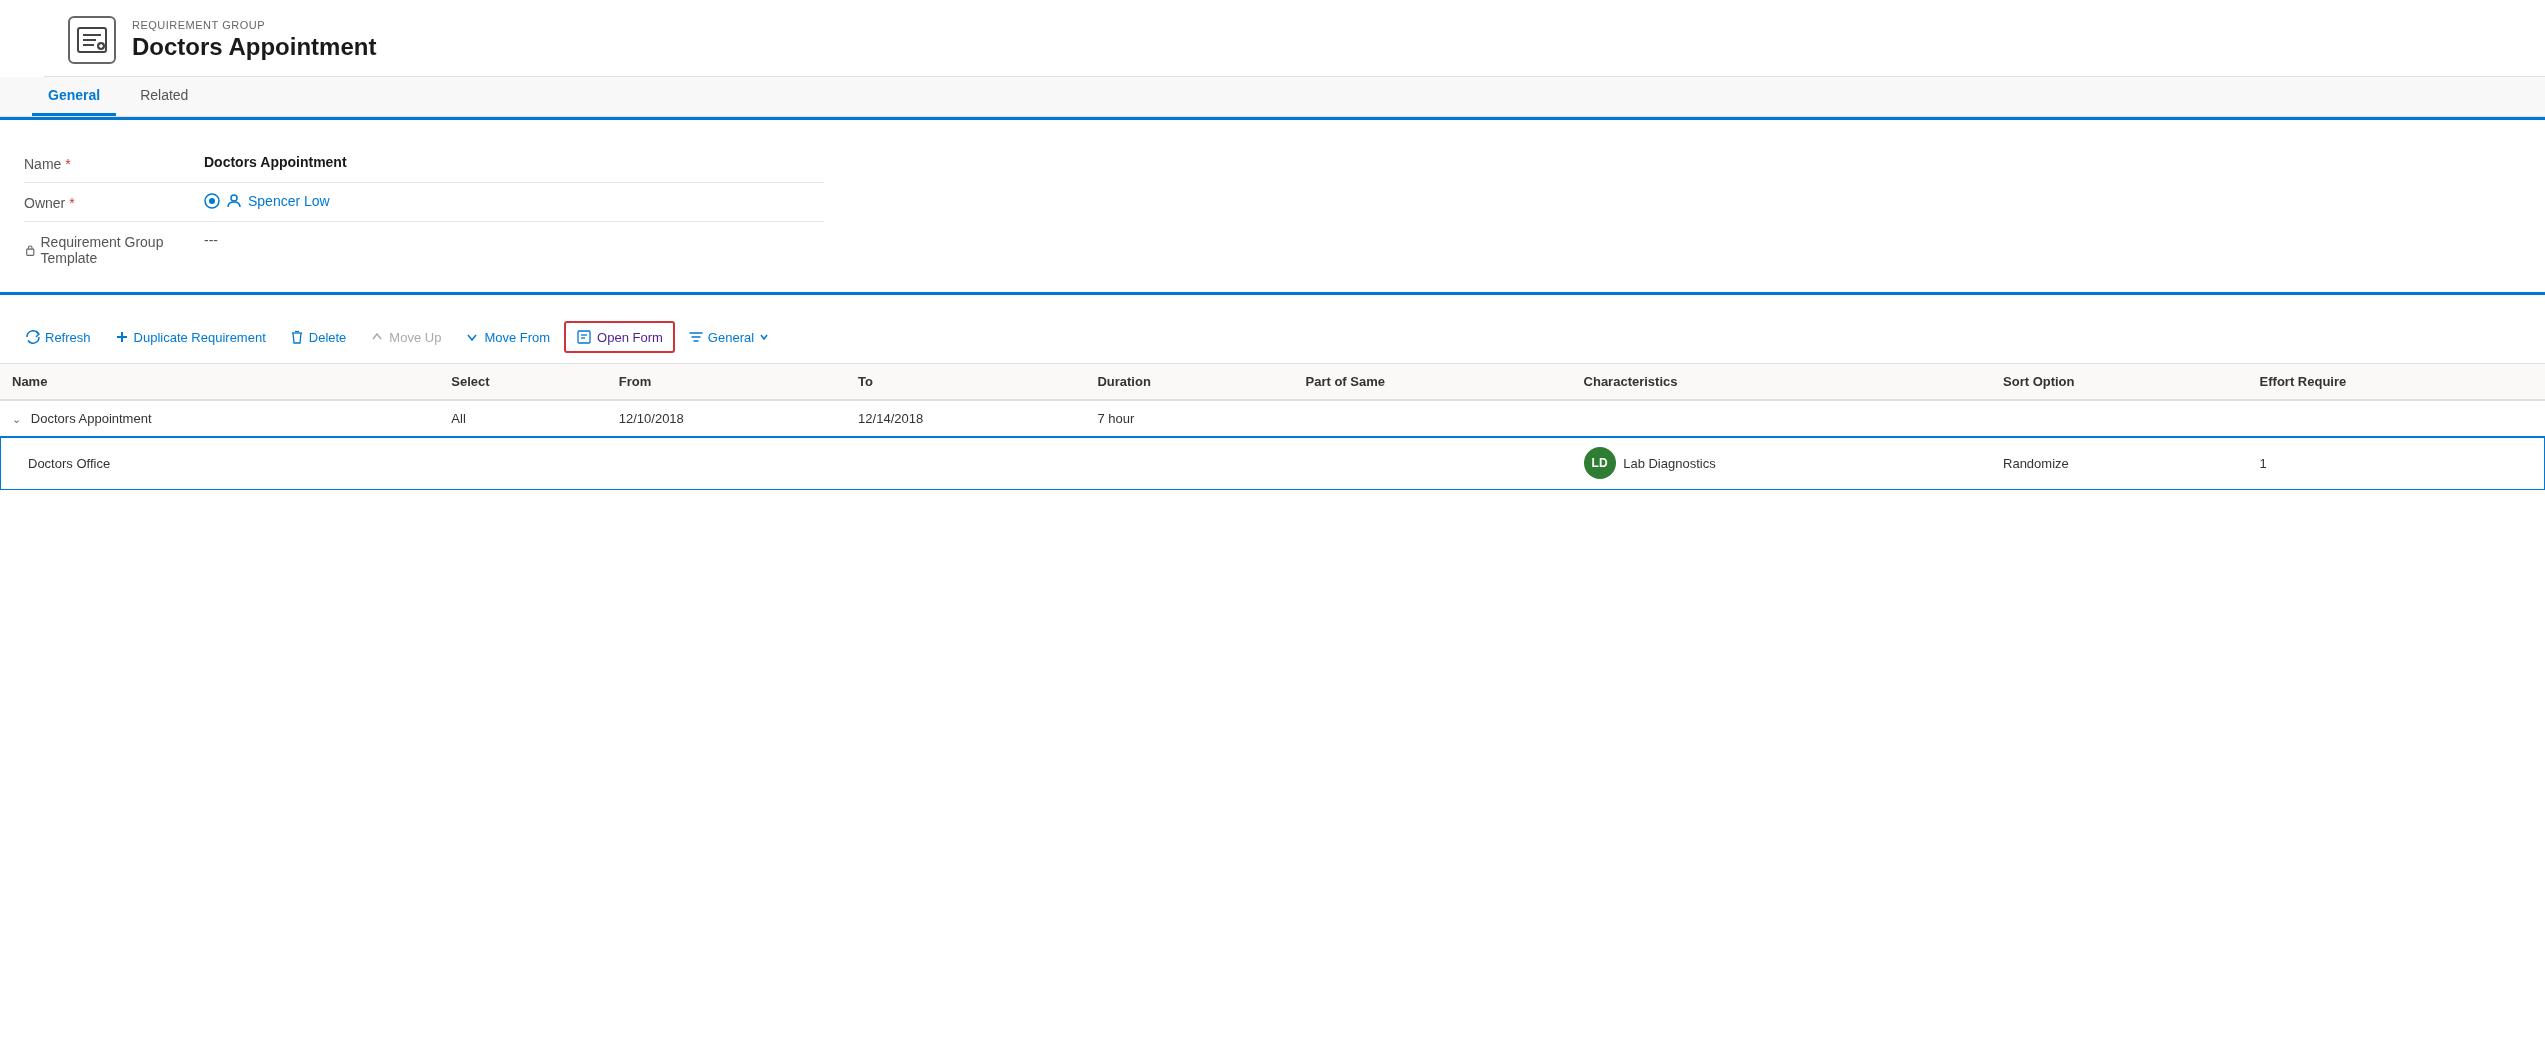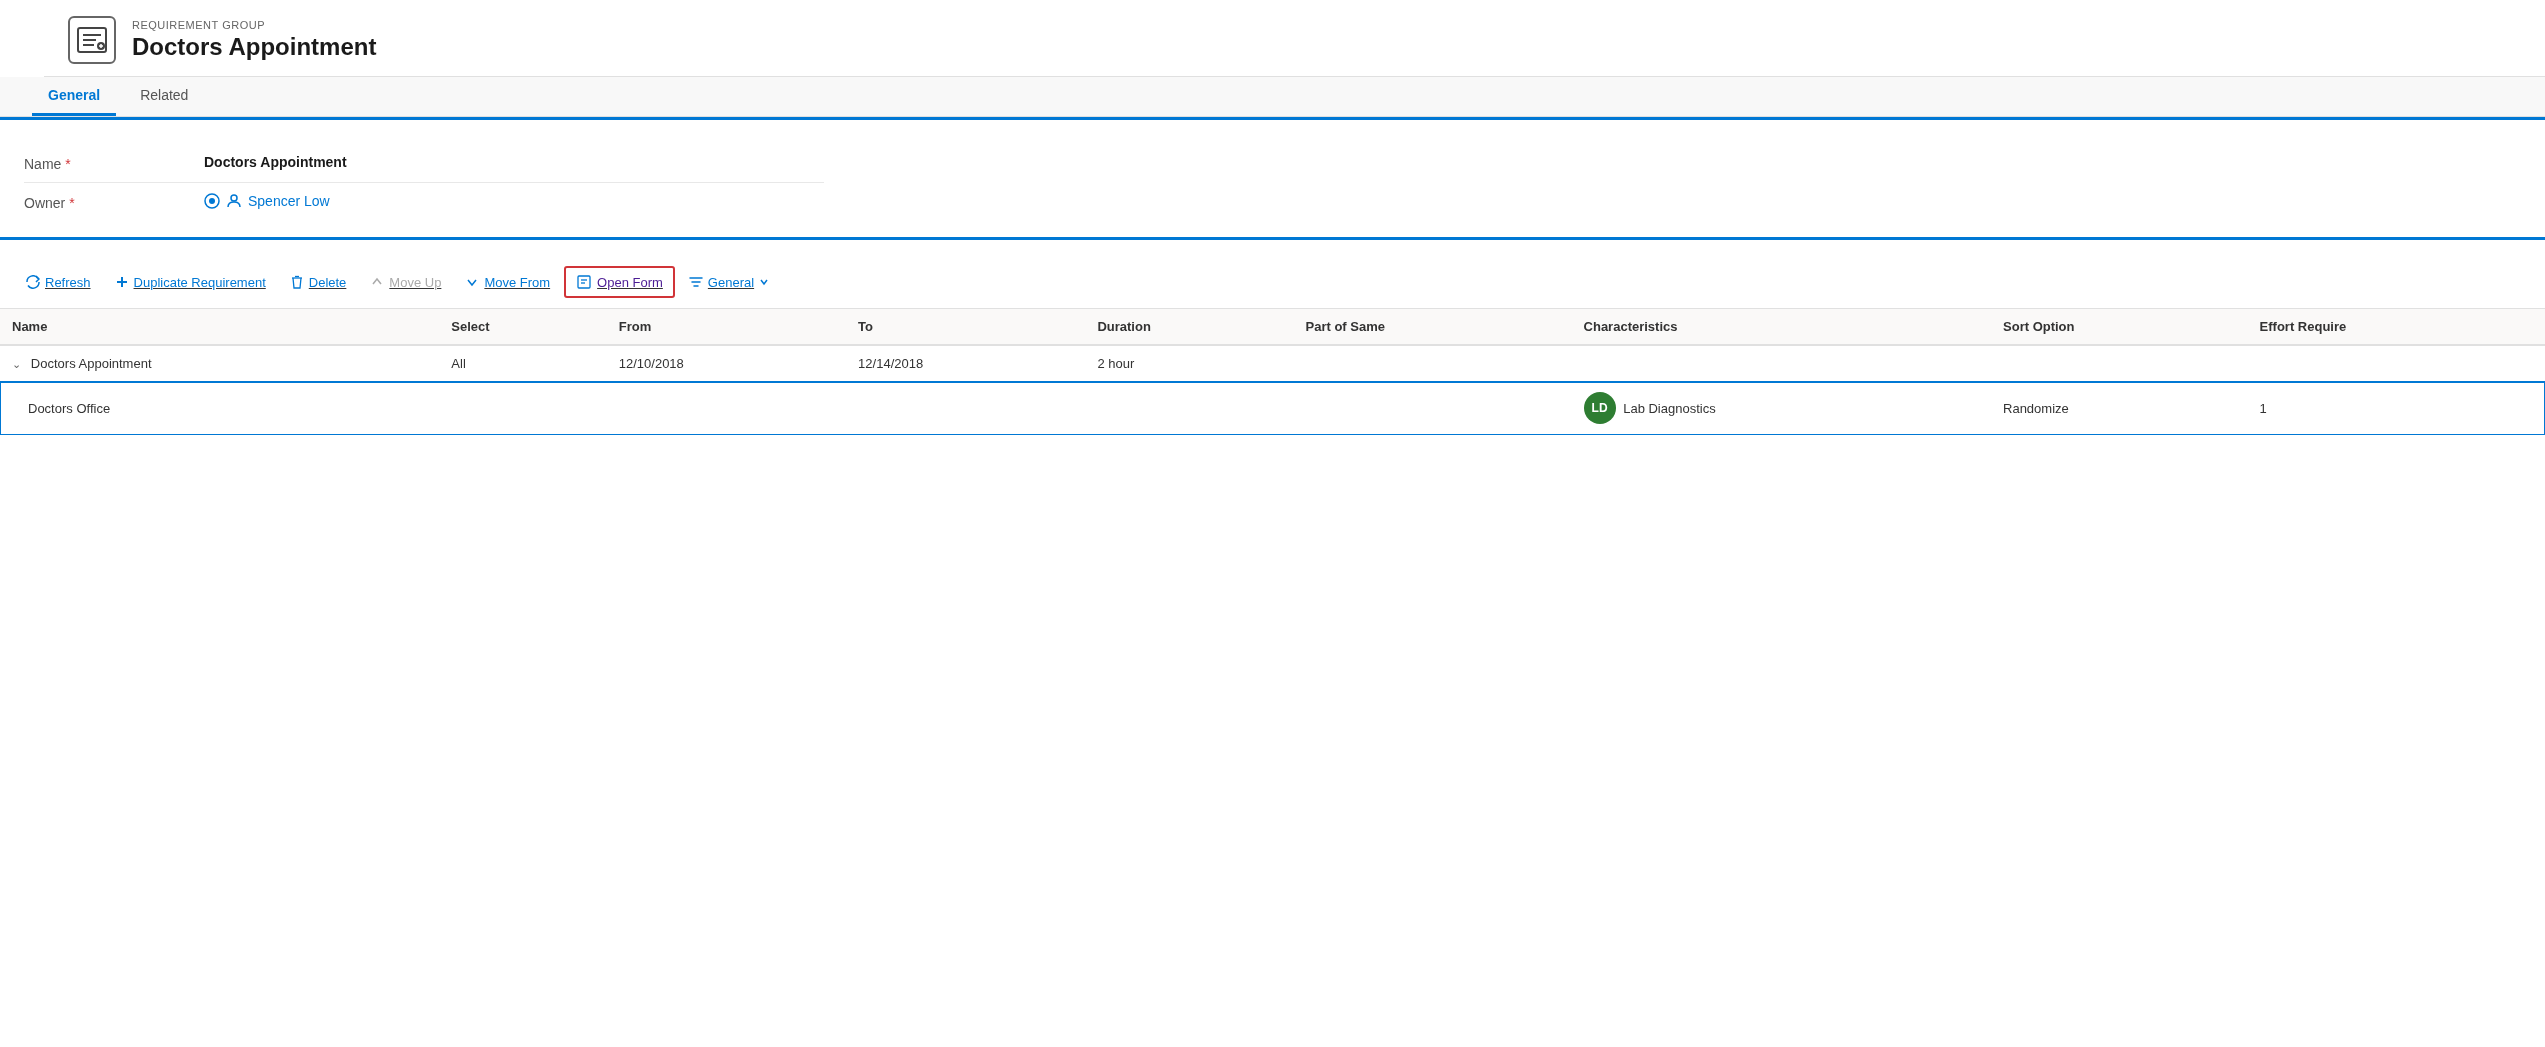--- a/index.html
+++ b/index.html
@@ -125,21 +125,20 @@
       margin-top: 16px;
       background: #fff;
     }
     .grid-toolbar {
       display: flex;
       align-items: center;
       padding: 10px 16px;
       border-bottom: 1px solid #e0e0e0;
       gap: 4px;
       flex-wrap: wrap;
-      text-decoration: underline;
     }
     .toolbar-btn {
       display: flex;
       align-items: center;
       gap: 5px;
       padding: 6px 10px;
       font-size: 13px;
       color: #0078d4;
       background: transparent;
       border: none;
@@ -264,20 +263,30 @@
         <circle cx="8" cy="8" r="3" fill="#0078d4"></circle>
       </svg>
       <svg width="16" height="16" viewBox="0 0 16 16" fill="none" xmlns="http://www.w3.org/2000/svg">
         <circle cx="8" cy="5" r="3" stroke="#0078d4" stroke-width="1.5" fill="none"></circle>
         <path d="M2 14c0-3.314 2.686-5 6-5s6 1.686 6 5" stroke="#0078d4" stroke-width="1.5" fill="none"></path>
       </svg>
       <span>Spencer Low</span>
     </div>
   </div>
 
+  <div class="form-row">
+    <div class="form-label">
+      <svg width="14" height="14" viewBox="0 0 14 14" fill="none" xmlns="http://www.w3.org/2000/svg">
+        <rect x="3" y="6" width="8" height="7" rx="1" stroke="#666" stroke-width="1.3" fill="none"></rect>
+        <path d="M5 6V4.5a2 2 0 0 1 4 0V6" stroke="#666" stroke-width="1.3" fill="none"></path>
+      </svg>
+      <span>Requirement Group Template</span>
+    </div>
+    <div class="form-value normal">---</div>
+  </div>
 </div>
 
 <div class="grid-section">
 
   <div class="grid-toolbar">
     <button class="toolbar-btn">
       <svg width="14" height="14" viewBox="0 0 14 14" fill="none" xmlns="http://www.w3.org/2000/svg">
         <path d="M13 7A6 6 0 0 1 2 10.5M1 7a6 6 0 0 1 11-3.5" stroke="#0078d4" stroke-width="1.5" fill="none"></path>
         <polyline points="10,1 13,4 10,7" stroke="#0078d4" stroke-width="1.5" fill="none"></polyline>
       </svg>
@@ -352,21 +361,21 @@
     <tbody>
 
       <tr class="row-group">
         <td>
           <span class="expand-icon">⌄</span>
           <span>Doctors Appointment</span>
         </td>
         <td>All</td>
         <td>12/10/2018</td>
         <td>12/14/2018</td>
-        <td>2 hour</td>
+        <td>7 hour</td>
         <td></td>
         <td></td>
         <td></td>
         <td></td>
       </tr>
 
       <tr class="row-child row-selected">
         <td>
           <span style="padding-left:16px;">Doctors Office</span>
         </td>

